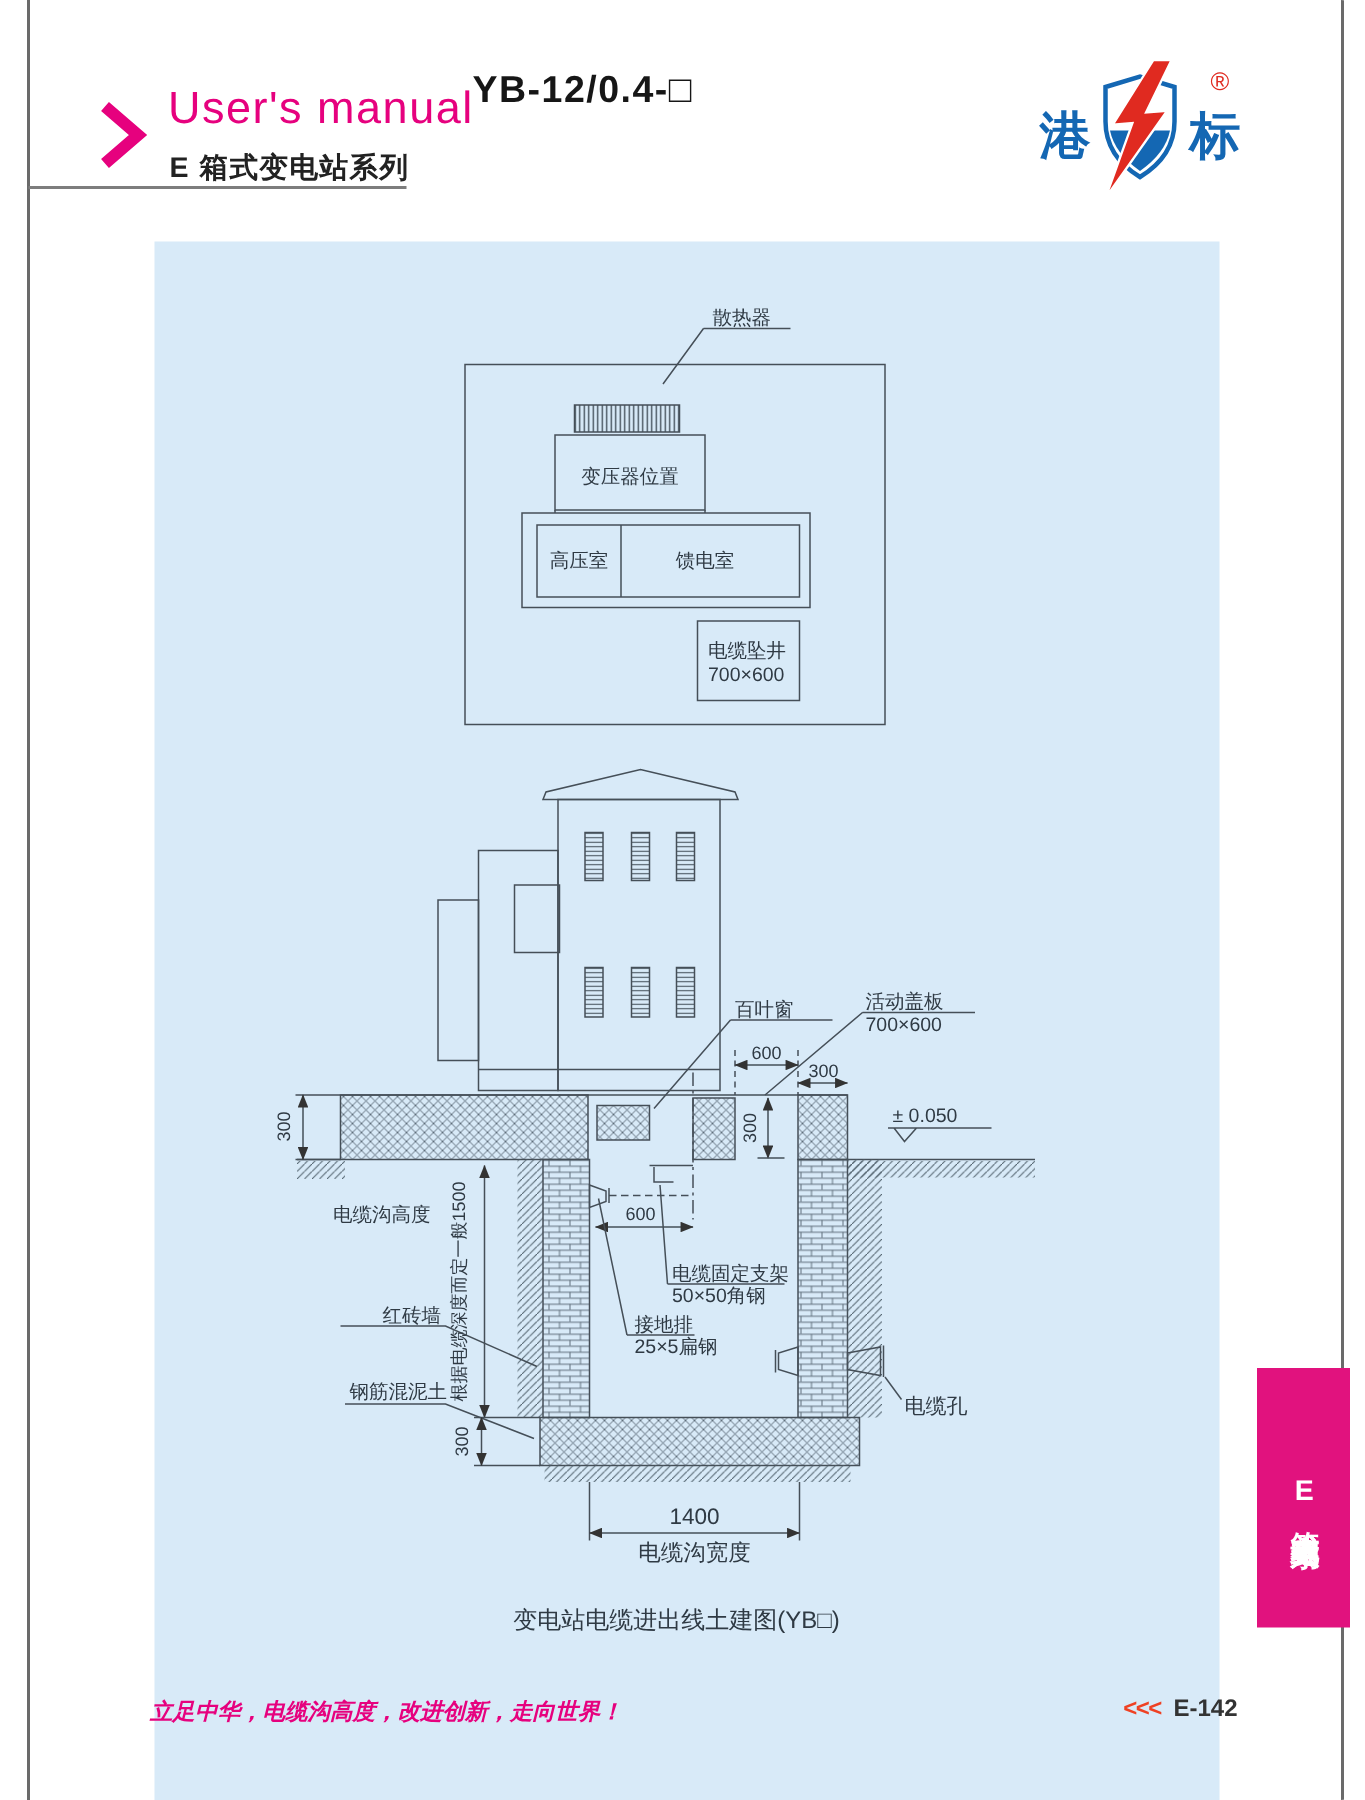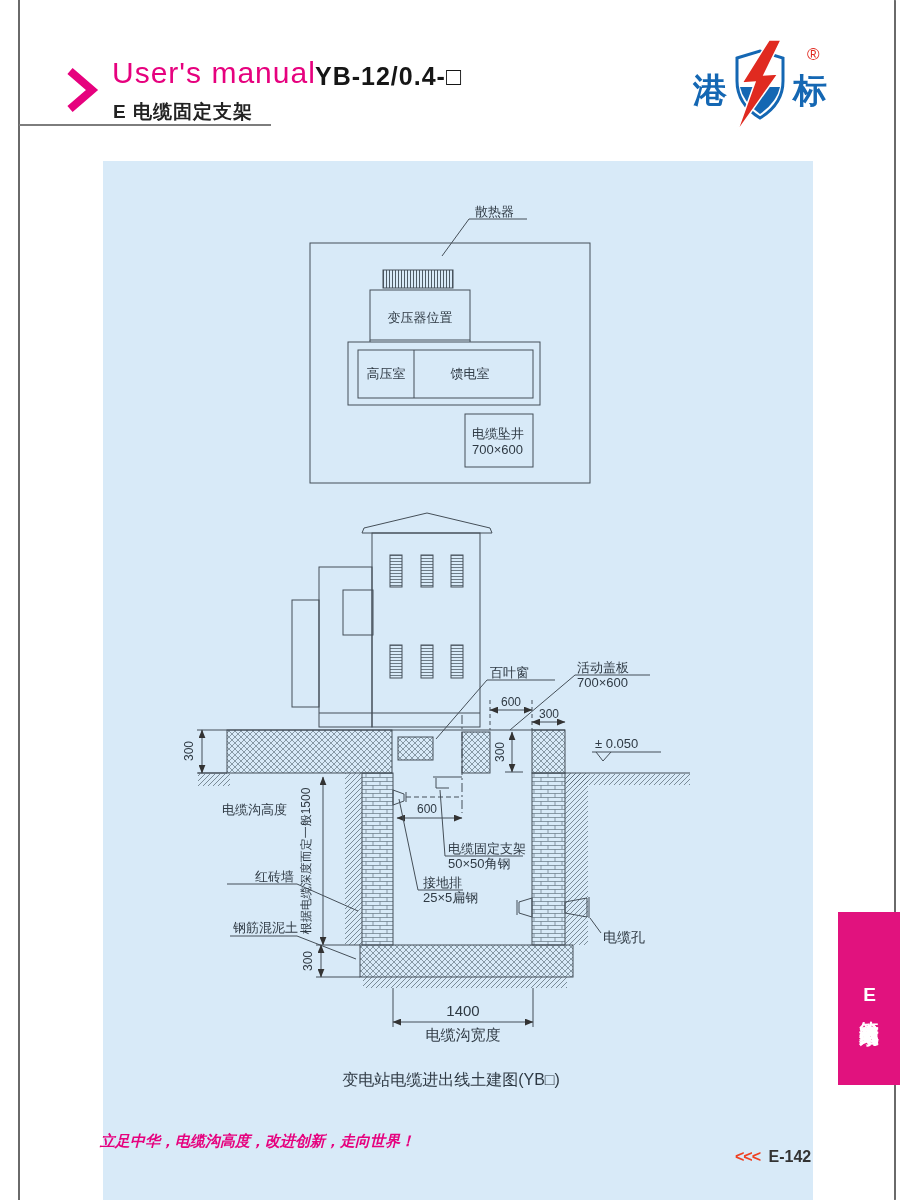--- a/index.html
+++ b/index.html
@@ -5,47 +5,47 @@
   html,body{margin:0;padding:0;background:#fff;}
   .page{position:relative;width:910px;height:1200px;background:#fff;overflow:hidden;
         font-family:"Liberation Sans","DejaVu Sans",sans-serif;border-radius:16px;}
   .vline{position:absolute;top:0;width:2px;height:1200px;background:#6a6a6a;}
   .vline.left{left:18px;}
   .vline.right{left:894px;}
   .hdr-rule{position:absolute;left:19px;top:124px;width:252px;height:2px;background:#7d7d7d;}
   .brand{position:absolute;left:112px;top:56px;font-size:30px;color:#e6017e;letter-spacing:1px;}
   .series{position:absolute;left:113px;top:99px;font-size:19px;color:#222;font-weight:600;letter-spacing:1px;}
   .chev{position:absolute;left:62px;top:64px;}
-  .title1{position:absolute;left:315px;top:62px;font-size:25px;font-weight:bold;color:#161616;letter-spacing:1px;}
+  .title1{position:absolute;left:315px;top:46px;font-size:25px;font-weight:bold;color:#161616;letter-spacing:1px;}
   .title2{position:absolute;left:315px;top:96px;font-size:22px;font-weight:bold;color:#161616;}
   .logo{position:absolute;left:685px;top:36px;}
   .panel{position:absolute;left:103px;top:161px;width:710px;height:1092px;background:#d8eaf8;}
   #diagram{position:absolute;left:0;top:0;}
   .tab{position:absolute;left:838px;top:912px;width:62px;height:173px;background:#e1127e;z-index:3;
        display:flex;align-items:center;justify-content:center;
        writing-mode:vertical-rl;text-orientation:upright;
        color:#fff;font-size:19px;font-weight:bold;letter-spacing:1px;}
   .slogan{position:absolute;left:100px;top:1132px;font-size:15px;font-weight:bold;font-style:italic;color:#e6017e;}
-  .pagenum{position:absolute;left:735px;top:1131px;width:90px;font-size:16px;text-align:left;white-space:nowrap;margin-top:17px;}
+  .pagenum{position:absolute;left:735px;top:1131px;width:90px;font-size:16px;text-align:right;white-space:nowrap;}
   .pagenum .mk{color:#ef4123;font-weight:bold;letter-spacing:-1px;}
   .pagenum .no{color:#333;font-weight:600;margin-left:4px;}
 </style>
 </head>
 <body>
 
 <div class="page">
 
   <div class="vline left"></div>
   <div class="vline right"></div>
 
   <svg class="chev" width="40" height="52">
     <polyline points="8,7 30,26 8,45" fill="none" stroke="#e6017e" stroke-width="8"></polyline>
   </svg>
   <div class="brand">User's manual</div>
-  <div class="series">E 电缆固定支架</div>
+  <div class="series">E 箱式变电站系列</div>
   <div class="hdr-rule"></div>
   <div class="title1">YB-12/0.4-□</div>
 
   <svg class="logo" width="150" height="102" viewBox="0 0 150 102">
     <text x="8" y="66" font-size="34" font-weight="bold" fill="#1467b3">港</text>
     <text x="108" y="66" font-size="34" font-weight="bold" fill="#1467b3">标</text>
     <path d="M52,22 L75,15 L98,22 V45 Q98,68 75,82 Q52,68 52,45 Z" fill="#fff" stroke="#1467b3" stroke-width="3"></path>
     <path d="M55,51 H95 Q92,66 75,78 Q58,66 55,51 Z" fill="#1467b3"></path>
     <polygon points="84,4 57,47 70,46 52,96 93,38 79,39 96,4" fill="#e02a20" stroke="#fff" stroke-width="1.5"></polygon>
     <text x="122" y="24" font-size="17" fill="#e02a20">®</text>

